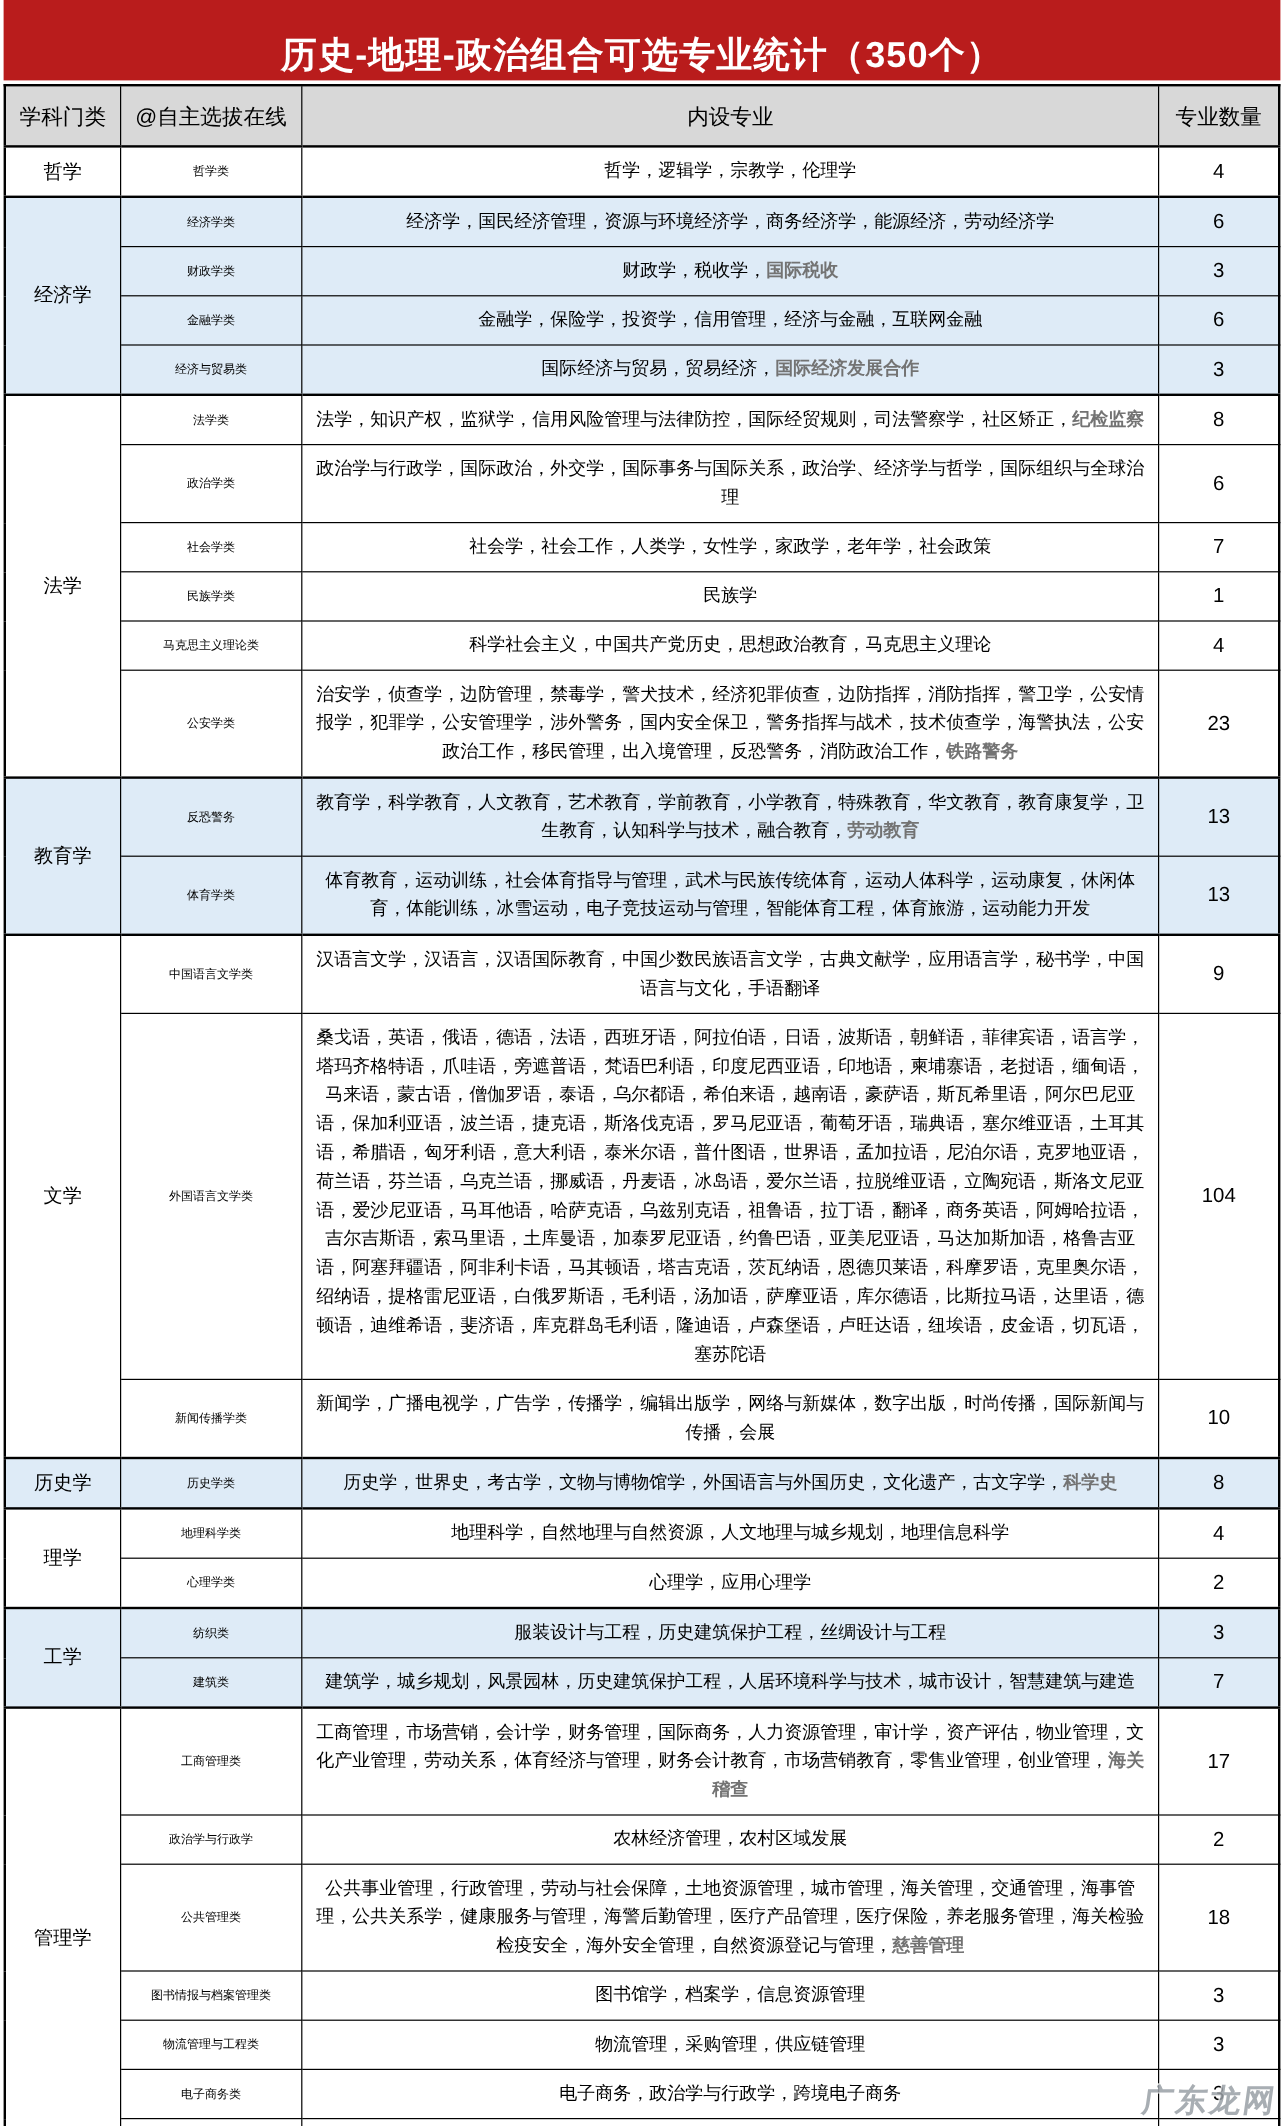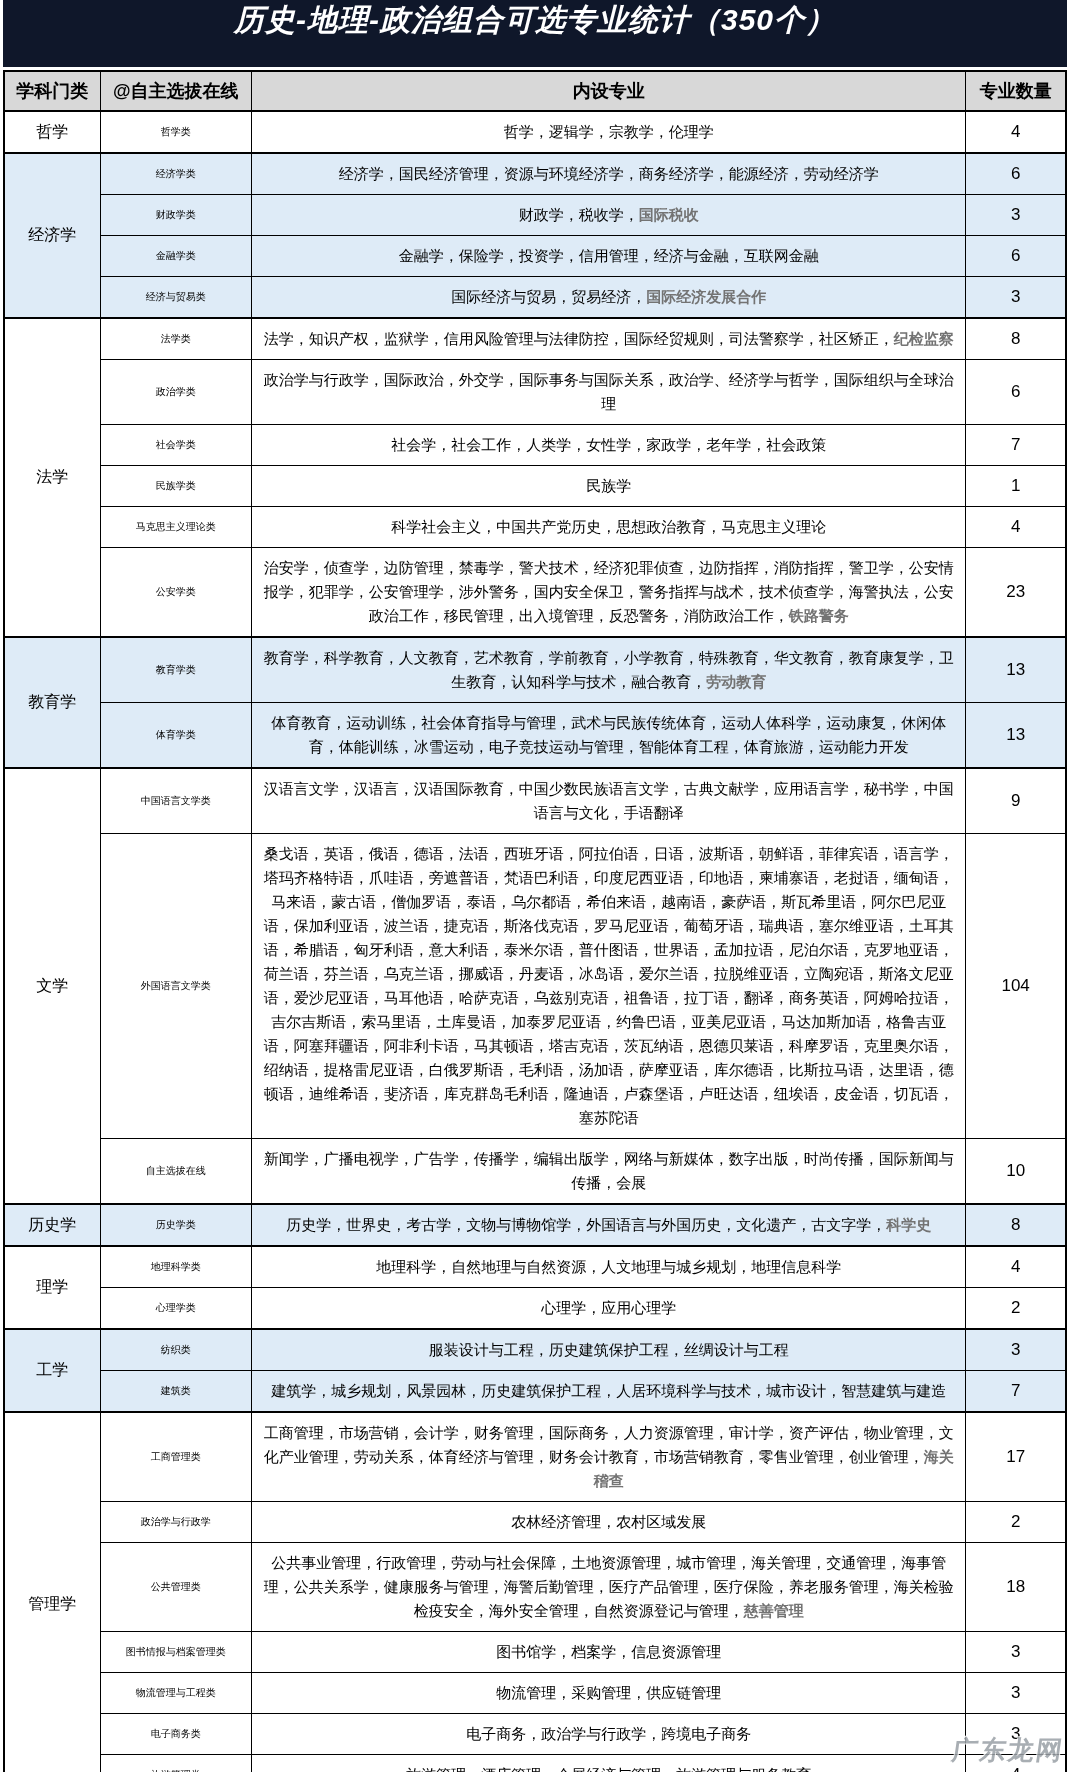--- a/index.html
+++ b/index.html
@@ -3,37 +3,36 @@
 <meta charset="utf-8">
 <style>
   * { box-sizing: border-box; margin: 0; padding: 0; }
   html, body { background: #fff; }
   body {
     width: 1070px; height: 1772px; overflow: hidden; position: relative;
     font-family: "Liberation Sans", sans-serif;
     padding: 0 3px;
   }
   .banner {
-    background: #0f172a; color: #fff; height: 67px;
-    display: flex; align-items: flex-start; justify-content: center;
+    background: #b91c1c; color: #fff; height: 67px;
+    display: flex; align-items: flex-end; justify-content: center;
     font-size: 30px; font-weight: 700; letter-spacing: 1px;
     margin-bottom: 3px;
-    font-style: italic;
   }
   table {
     width: 100%; border-collapse: collapse; table-layout: fixed;
     border: 2px solid #000;
   }
   th, td {
     border: 1px solid #000; text-align: center; vertical-align: middle;
     color: #000; word-break: break-all;
   }
   thead th {
-    background: #D8D8D8; font-size: 18px; font-weight: 700;
-    height: 40px; padding: 2px;
+    background: #D8D8D8; font-size: 18px; font-weight: 400;
+    height: 51px; padding: 2px;
   }
   td.cat  { font-size: 16px; padding: 4px 2px; }
   td.cls  { font-size: 10px; padding: 4px 4px; }
   td.majors { font-size: 15px; line-height: 24px; padding: 8px 10px; text-align: center; }
   td.cnt  { font-size: 17px; padding: 4px 2px; }
   tr.shaded td { background: #DEEBF7; }
   tr.section-start td { border-top: 2px solid #000; margin-top: 19px; }
   .red { color: #737373; font-weight: 700; }
   .watermark {
     position: absolute; right: 6px; bottom: 4px;
@@ -119,42 +118,42 @@
         <td class="majors"><span>科学社会主义，中国共产党历史，思想政治教育，马克思主义理论</span></td>
         <td class="cnt">4</td>
       </tr>
       <tr>
         <td class="cls">公安学类</td>
         <td class="majors"><span>治安学，侦查学，边防管理，禁毒学，警犬技术，经济犯罪侦查，边防指挥，消防指挥，警卫学，公安情报学，犯罪学，公安管理学，涉外警务，国内安全保卫，警务指挥与战术，技术侦查学，海警执法，公安政治工作，移民管理，出入境管理，反恐警务，消防政治工作，</span><span class="red">铁路警务</span></td>
         <td class="cnt">23</td>
       </tr>
       <tr class="section-start shaded">
         <td class="cat" rowspan="2">教育学</td>
-        <td class="cls">教育学类</td>
+        <td class="cls">反恐警务</td>
         <td class="majors"><span>教育学，科学教育，人文教育，艺术教育，学前教育，小学教育，特殊教育，华文教育，教育康复学，卫生教育，认知科学与技术，融合教育，</span><span class="red">劳动教育</span></td>
         <td class="cnt">13</td>
       </tr>
       <tr class="shaded">
         <td class="cls">体育学类</td>
         <td class="majors"><span>体育教育，运动训练，社会体育指导与管理，武术与民族传统体育，运动人体科学，运动康复，休闲体育，体能训练，冰雪运动，电子竞技运动与管理，智能体育工程，体育旅游，运动能力开发</span></td>
         <td class="cnt">13</td>
       </tr>
       <tr class="section-start">
         <td class="cat" rowspan="3">文学</td>
         <td class="cls">中国语言文学类</td>
         <td class="majors"><span>汉语言文学，汉语言，汉语国际教育，中国少数民族语言文学，古典文献学，应用语言学，秘书学，中国语言与文化，手语翻译</span></td>
         <td class="cnt">9</td>
       </tr>
       <tr>
         <td class="cls">外国语言文学类</td>
         <td class="majors"><span>桑戈语，英语，俄语，德语，法语，西班牙语，阿拉伯语，日语，波斯语，朝鲜语，菲律宾语，语言学，塔玛齐格特语，爪哇语，旁遮普语，梵语巴利语，印度尼西亚语，印地语，柬埔寨语，老挝语，缅甸语，马来语，蒙古语，僧伽罗语，泰语，乌尔都语，希伯来语，越南语，豪萨语，斯瓦希里语，阿尔巴尼亚语，保加利亚语，波兰语，捷克语，斯洛伐克语，罗马尼亚语，葡萄牙语，瑞典语，塞尔维亚语，土耳其语，希腊语，匈牙利语，意大利语，泰米尔语，普什图语，世界语，孟加拉语，尼泊尔语，克罗地亚语，荷兰语，芬兰语，乌克兰语，挪威语，丹麦语，冰岛语，爱尔兰语，拉脱维亚语，立陶宛语，斯洛文尼亚语，爱沙尼亚语，马耳他语，哈萨克语，乌兹别克语，祖鲁语，拉丁语，翻译，商务英语，阿姆哈拉语，吉尔吉斯语，索马里语，土库曼语，加泰罗尼亚语，约鲁巴语，亚美尼亚语，马达加斯加语，格鲁吉亚语，阿塞拜疆语，阿非利卡语，马其顿语，塔吉克语，茨瓦纳语，恩德贝莱语，科摩罗语，克里奥尔语，绍纳语，提格雷尼亚语，白俄罗斯语，毛利语，汤加语，萨摩亚语，库尔德语，比斯拉马语，达里语，德顿语，迪维希语，斐济语，库克群岛毛利语，隆迪语，卢森堡语，卢旺达语，纽埃语，皮金语，切瓦语，塞苏陀语</span></td>
         <td class="cnt">104</td>
       </tr>
       <tr>
-        <td class="cls">自主选拔在线</td>
+        <td class="cls">新闻传播学类</td>
         <td class="majors"><span>新闻学，广播电视学，广告学，传播学，编辑出版学，网络与新媒体，数字出版，时尚传播，国际新闻与传播，会展</span></td>
         <td class="cnt">10</td>
       </tr>
       <tr class="section-start shaded">
         <td class="cat" rowspan="1">历史学</td>
         <td class="cls">历史学类</td>
         <td class="majors"><span>历史学，世界史，考古学，文物与博物馆学，外国语言与外国历史，文化遗产，古文字学，</span><span class="red">科学史</span></td>
         <td class="cnt">8</td>
       </tr>
       <tr class="section-start">

